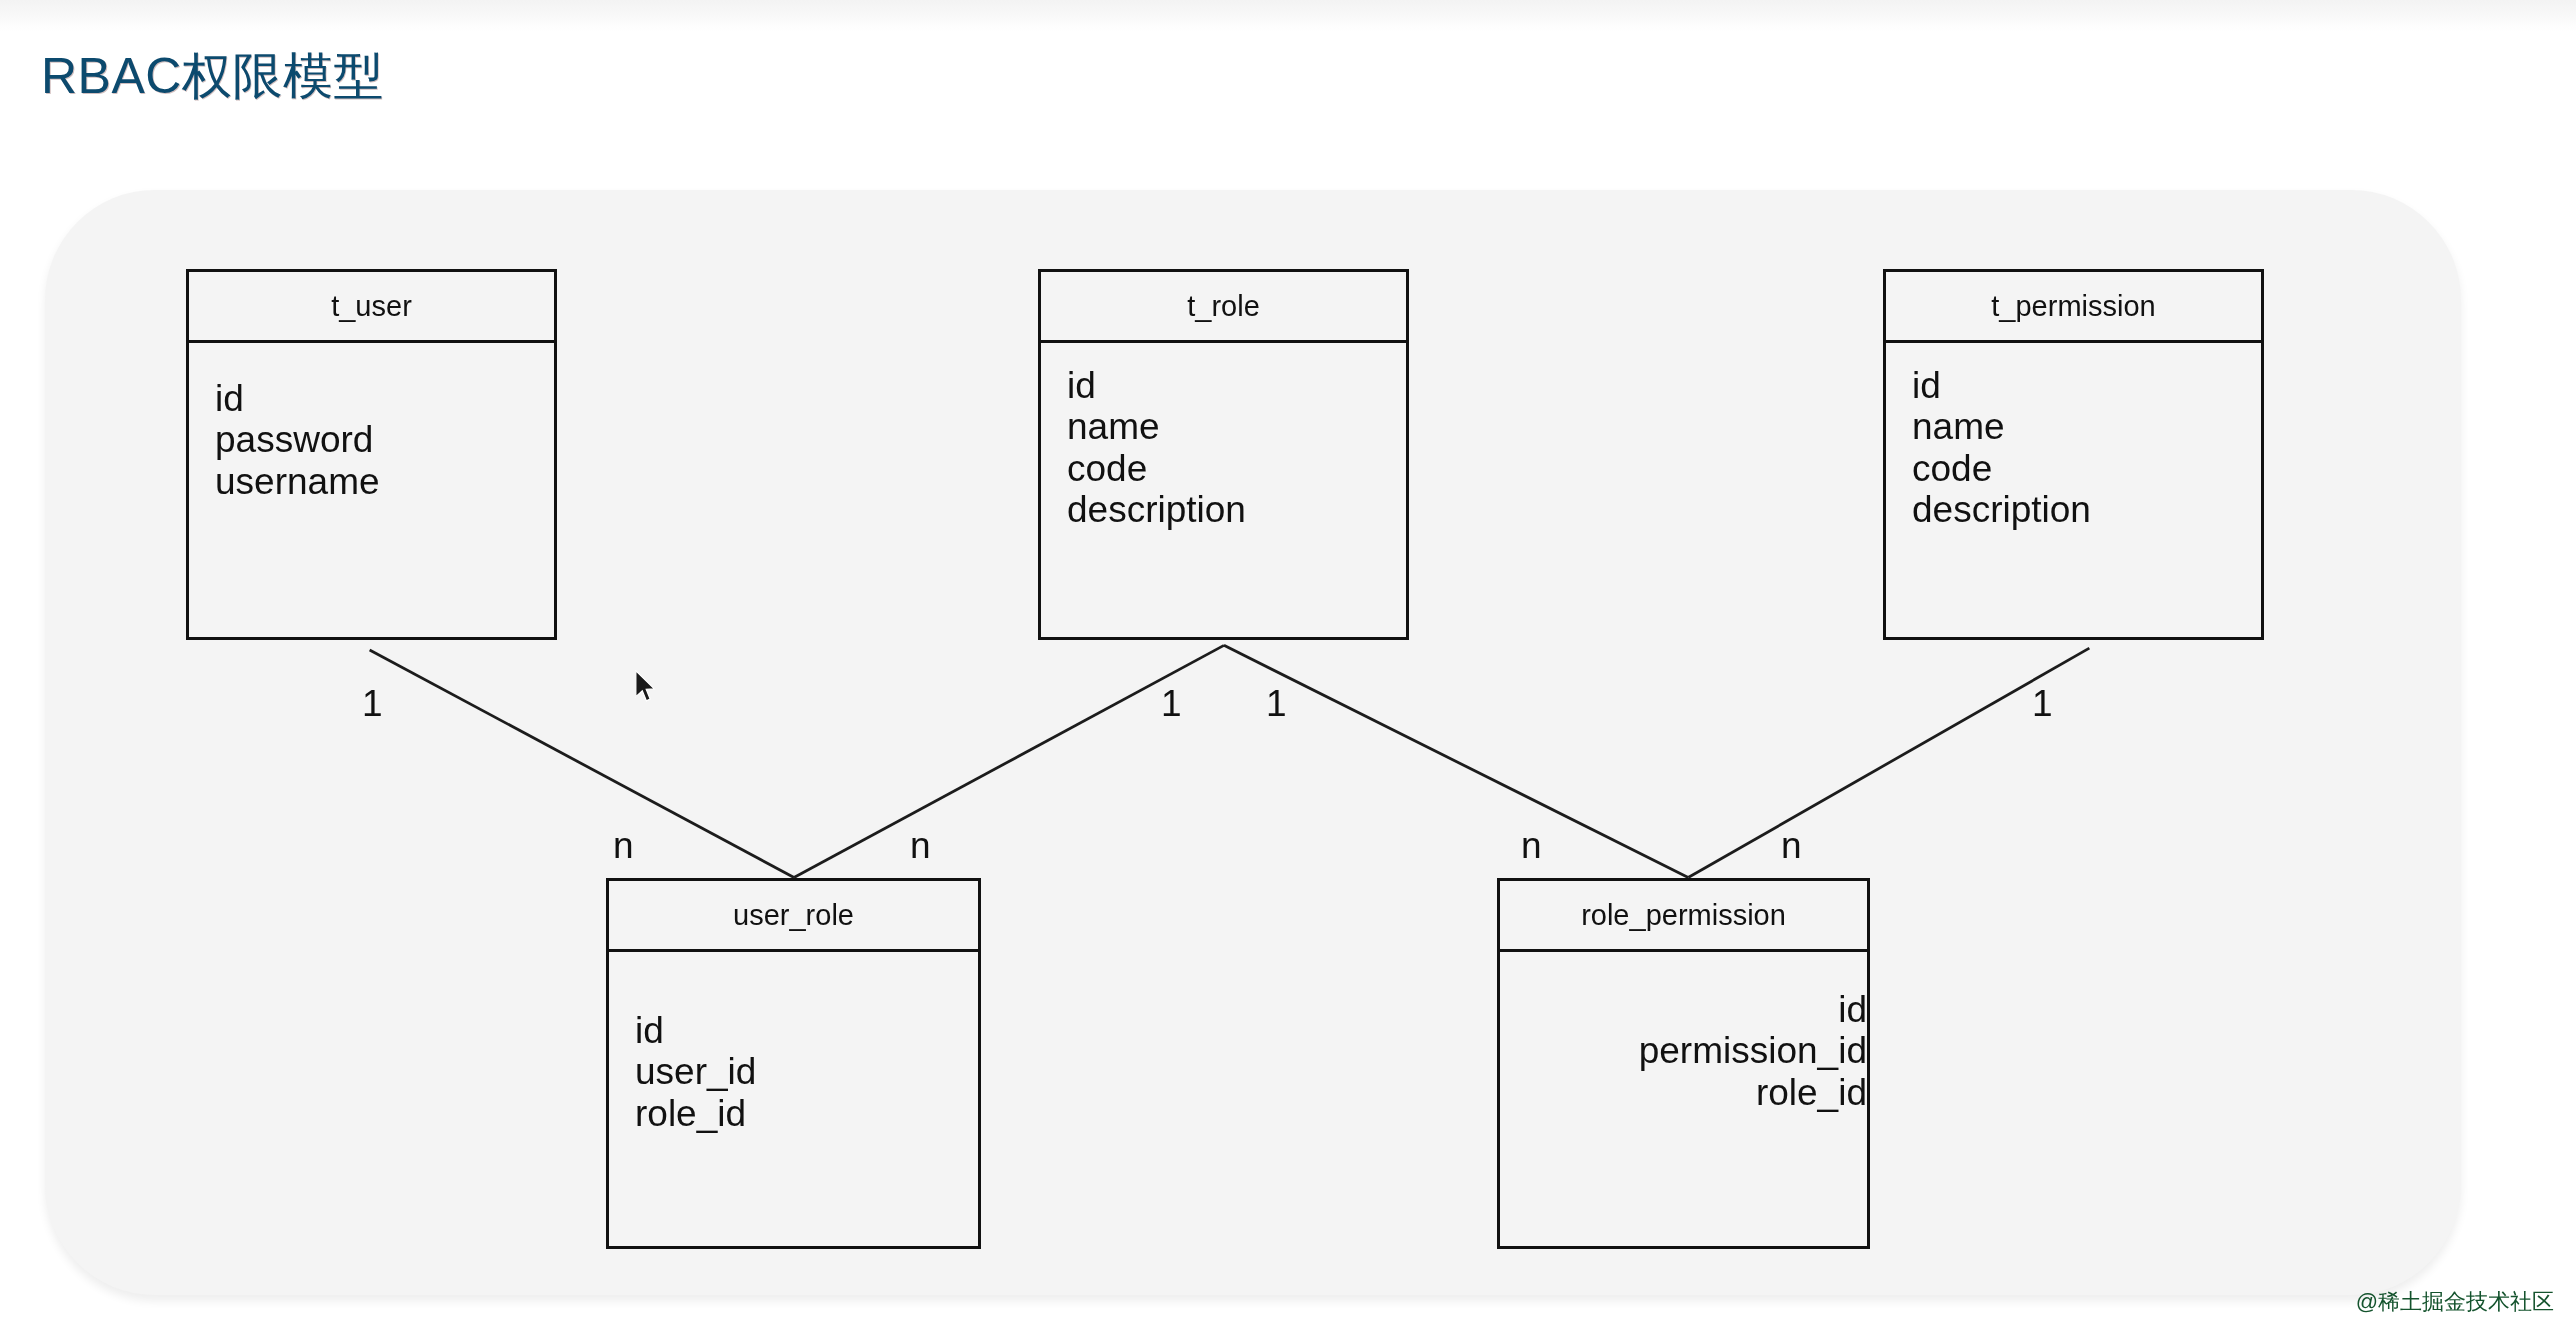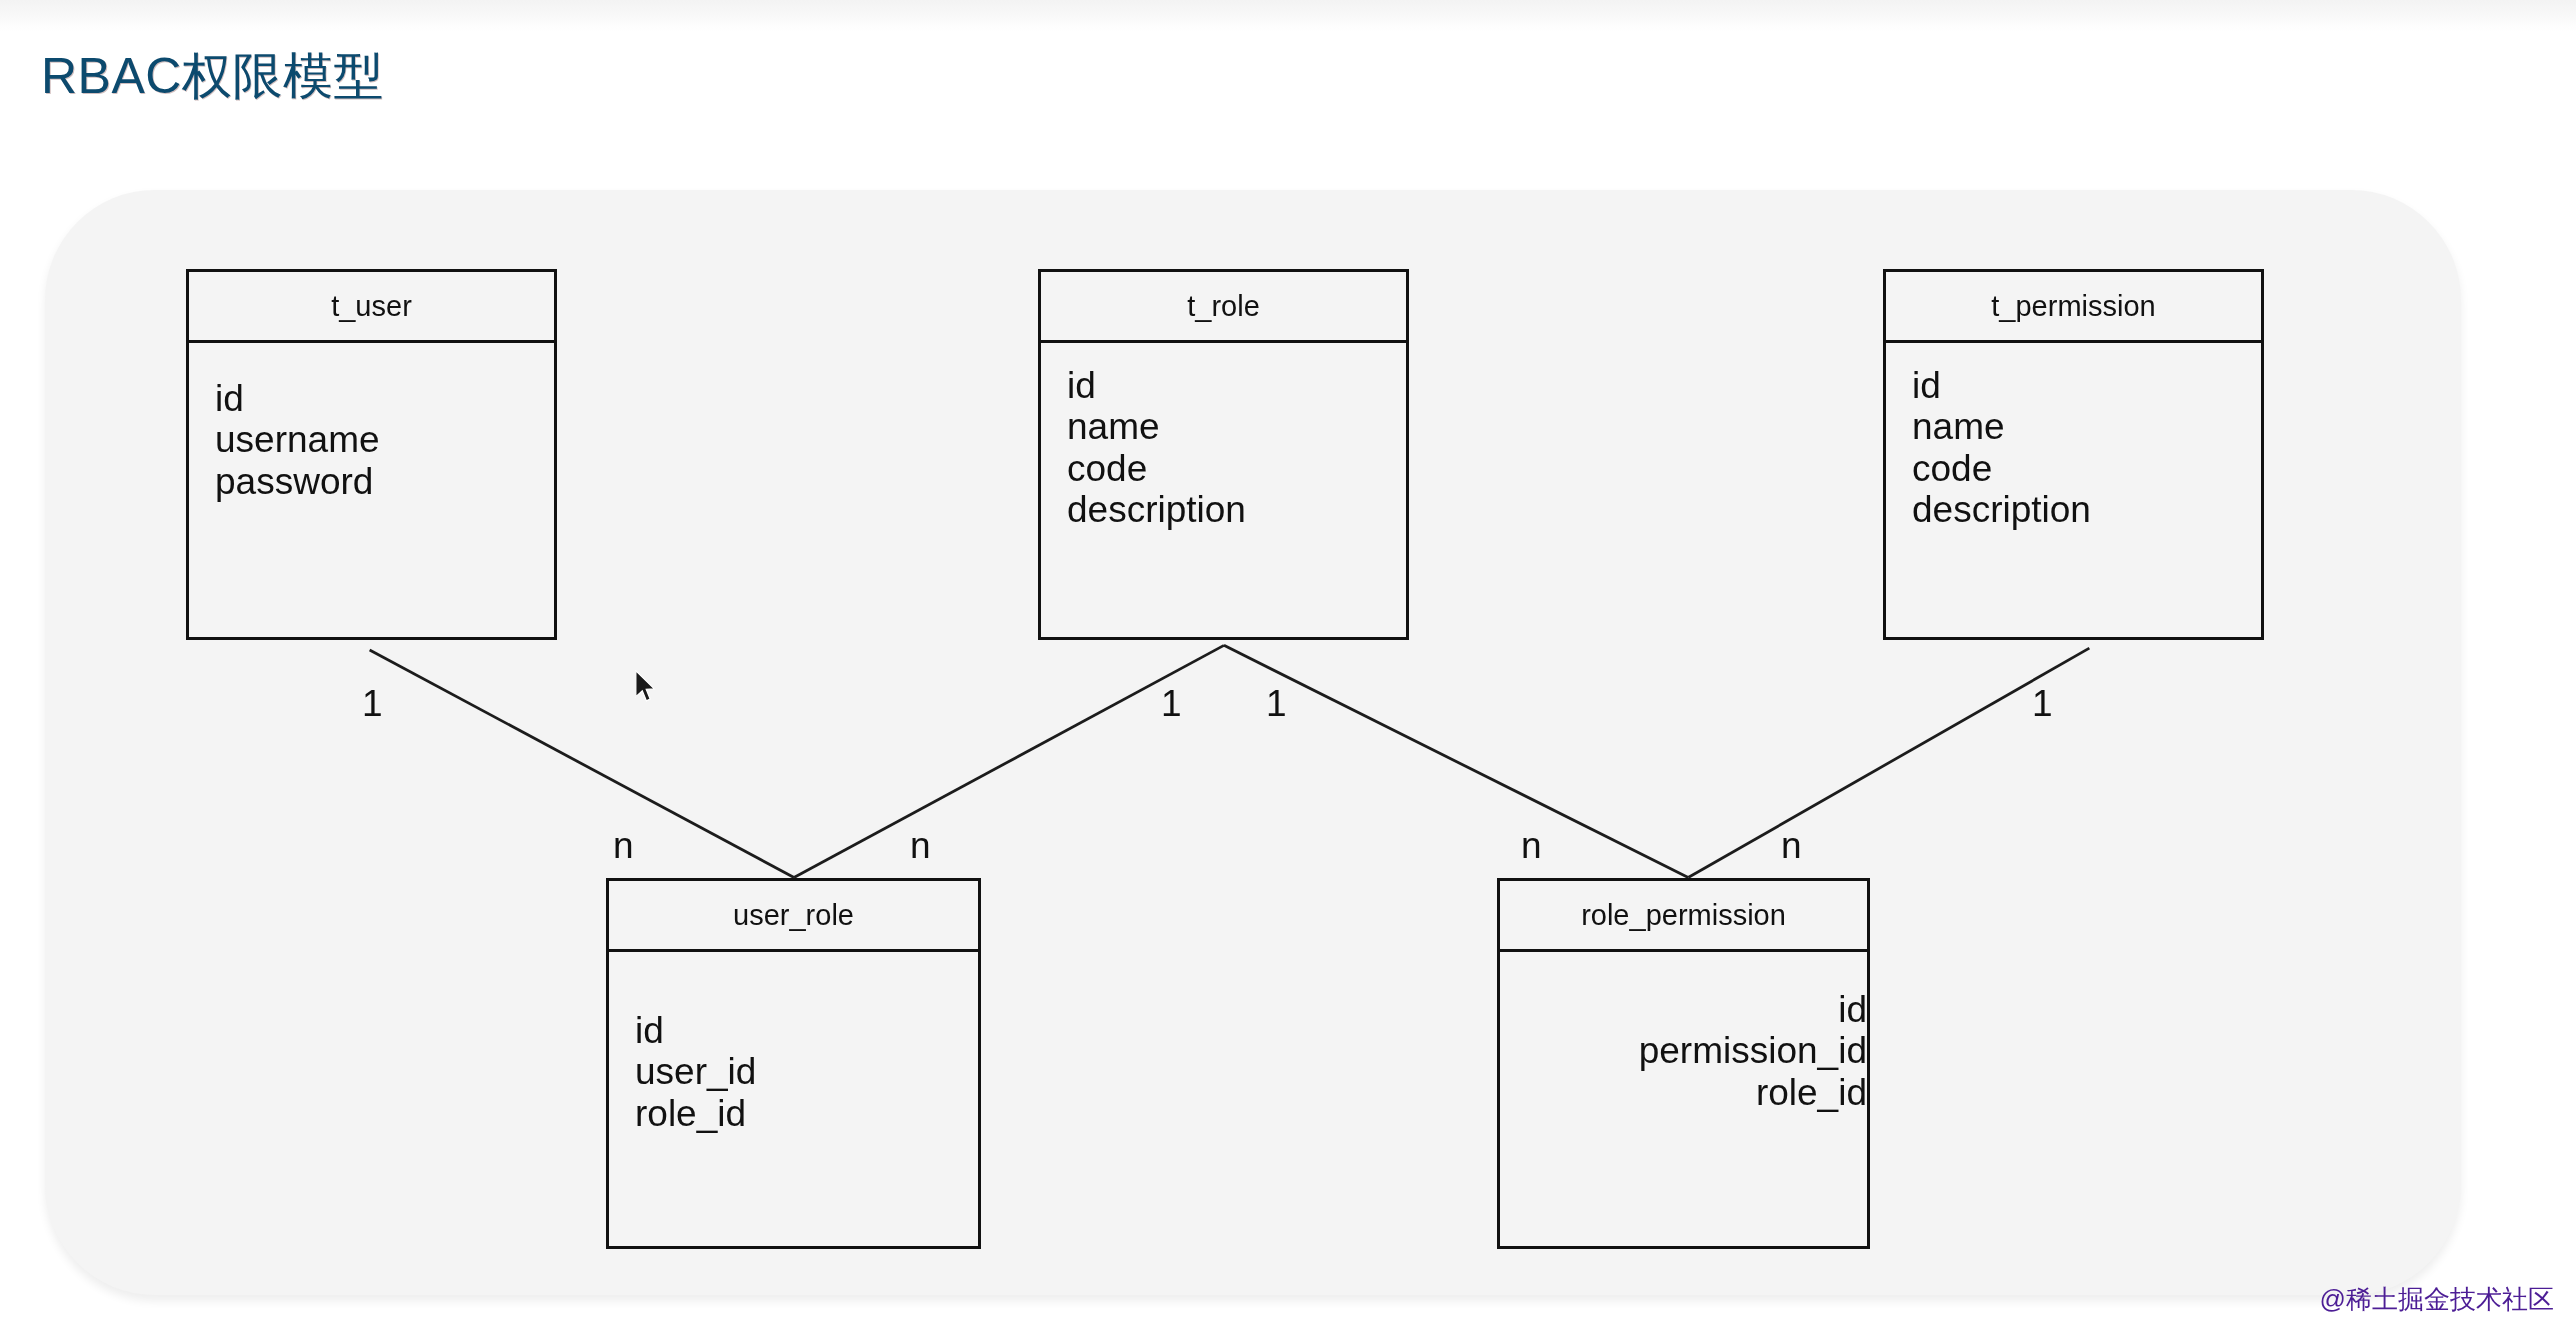--- a/index.html
+++ b/index.html
@@ -107,22 +107,22 @@
     top: 670px;
     width: 24px;
     height: 35px;
   }
 
   
   #watermark {
     position: absolute;
     right: 22px;
     bottom: 9.3px;
-    font-size: 26px;
-    color: #4c1d95;
+    font-size: 22px;
+    color: #14532d;
     white-space: nowrap;
   }
 </style>
 </head>
 <body>
 
 <div id="top-gradient"></div>
 
 <div id="page-title">RBAC权限模型</div>
 
@@ -138,22 +138,22 @@
 
   <line x1="2250" y1="698" x2="1818" y2="945"></line>
 </svg>
 
 <div class="entity" style="left:186px; top:269px; width:371px;">
   <div class="entity-header">
     <span class="entity-name">t_user</span>
   </div>
   <div class="entity-body" style="height:297px;">
     <div class="field">id</div>
+    <div class="field">password</div>
     <div class="field">username</div>
-    <div class="field">password</div>
   </div>
 </div>
 
 <div class="entity" style="left:1038px; top:269px; width:371px;">
   <div class="entity-header">
     <span class="entity-name">t_role</span>
   </div>
   <div class="entity-body" style="height:297px; padding-top:22px;">
     <div class="field">id</div>
     <div class="field">name</div>

